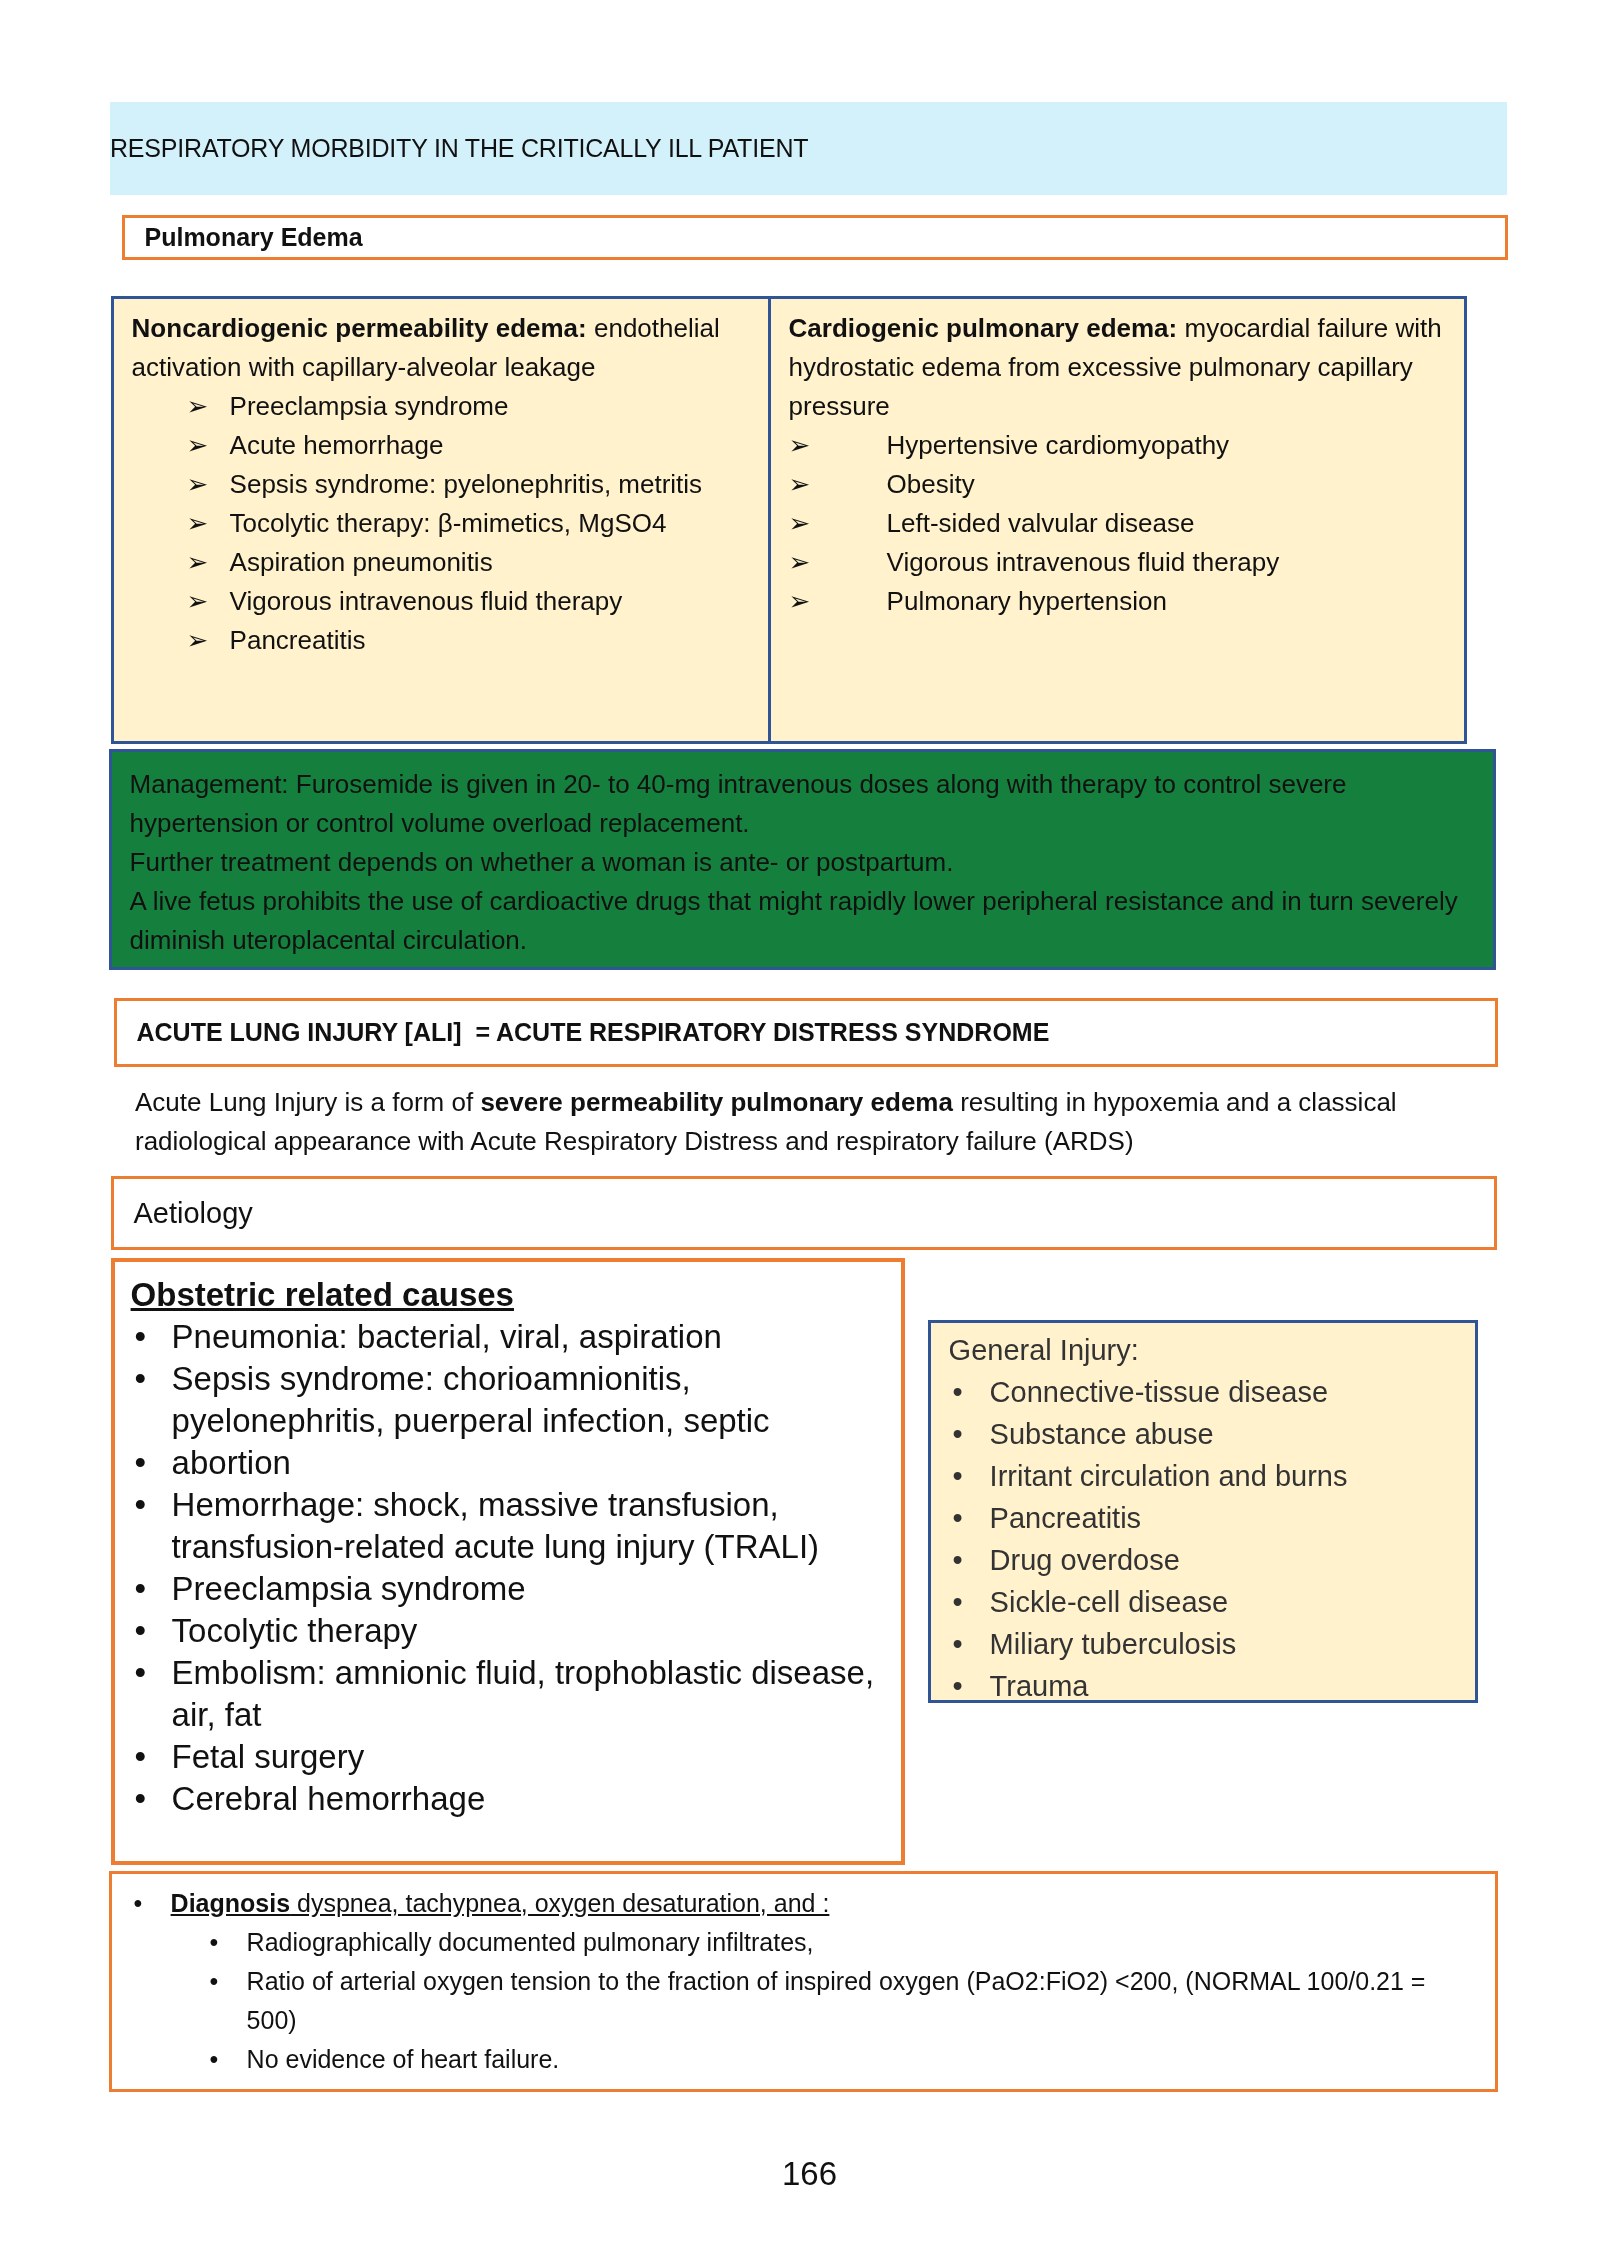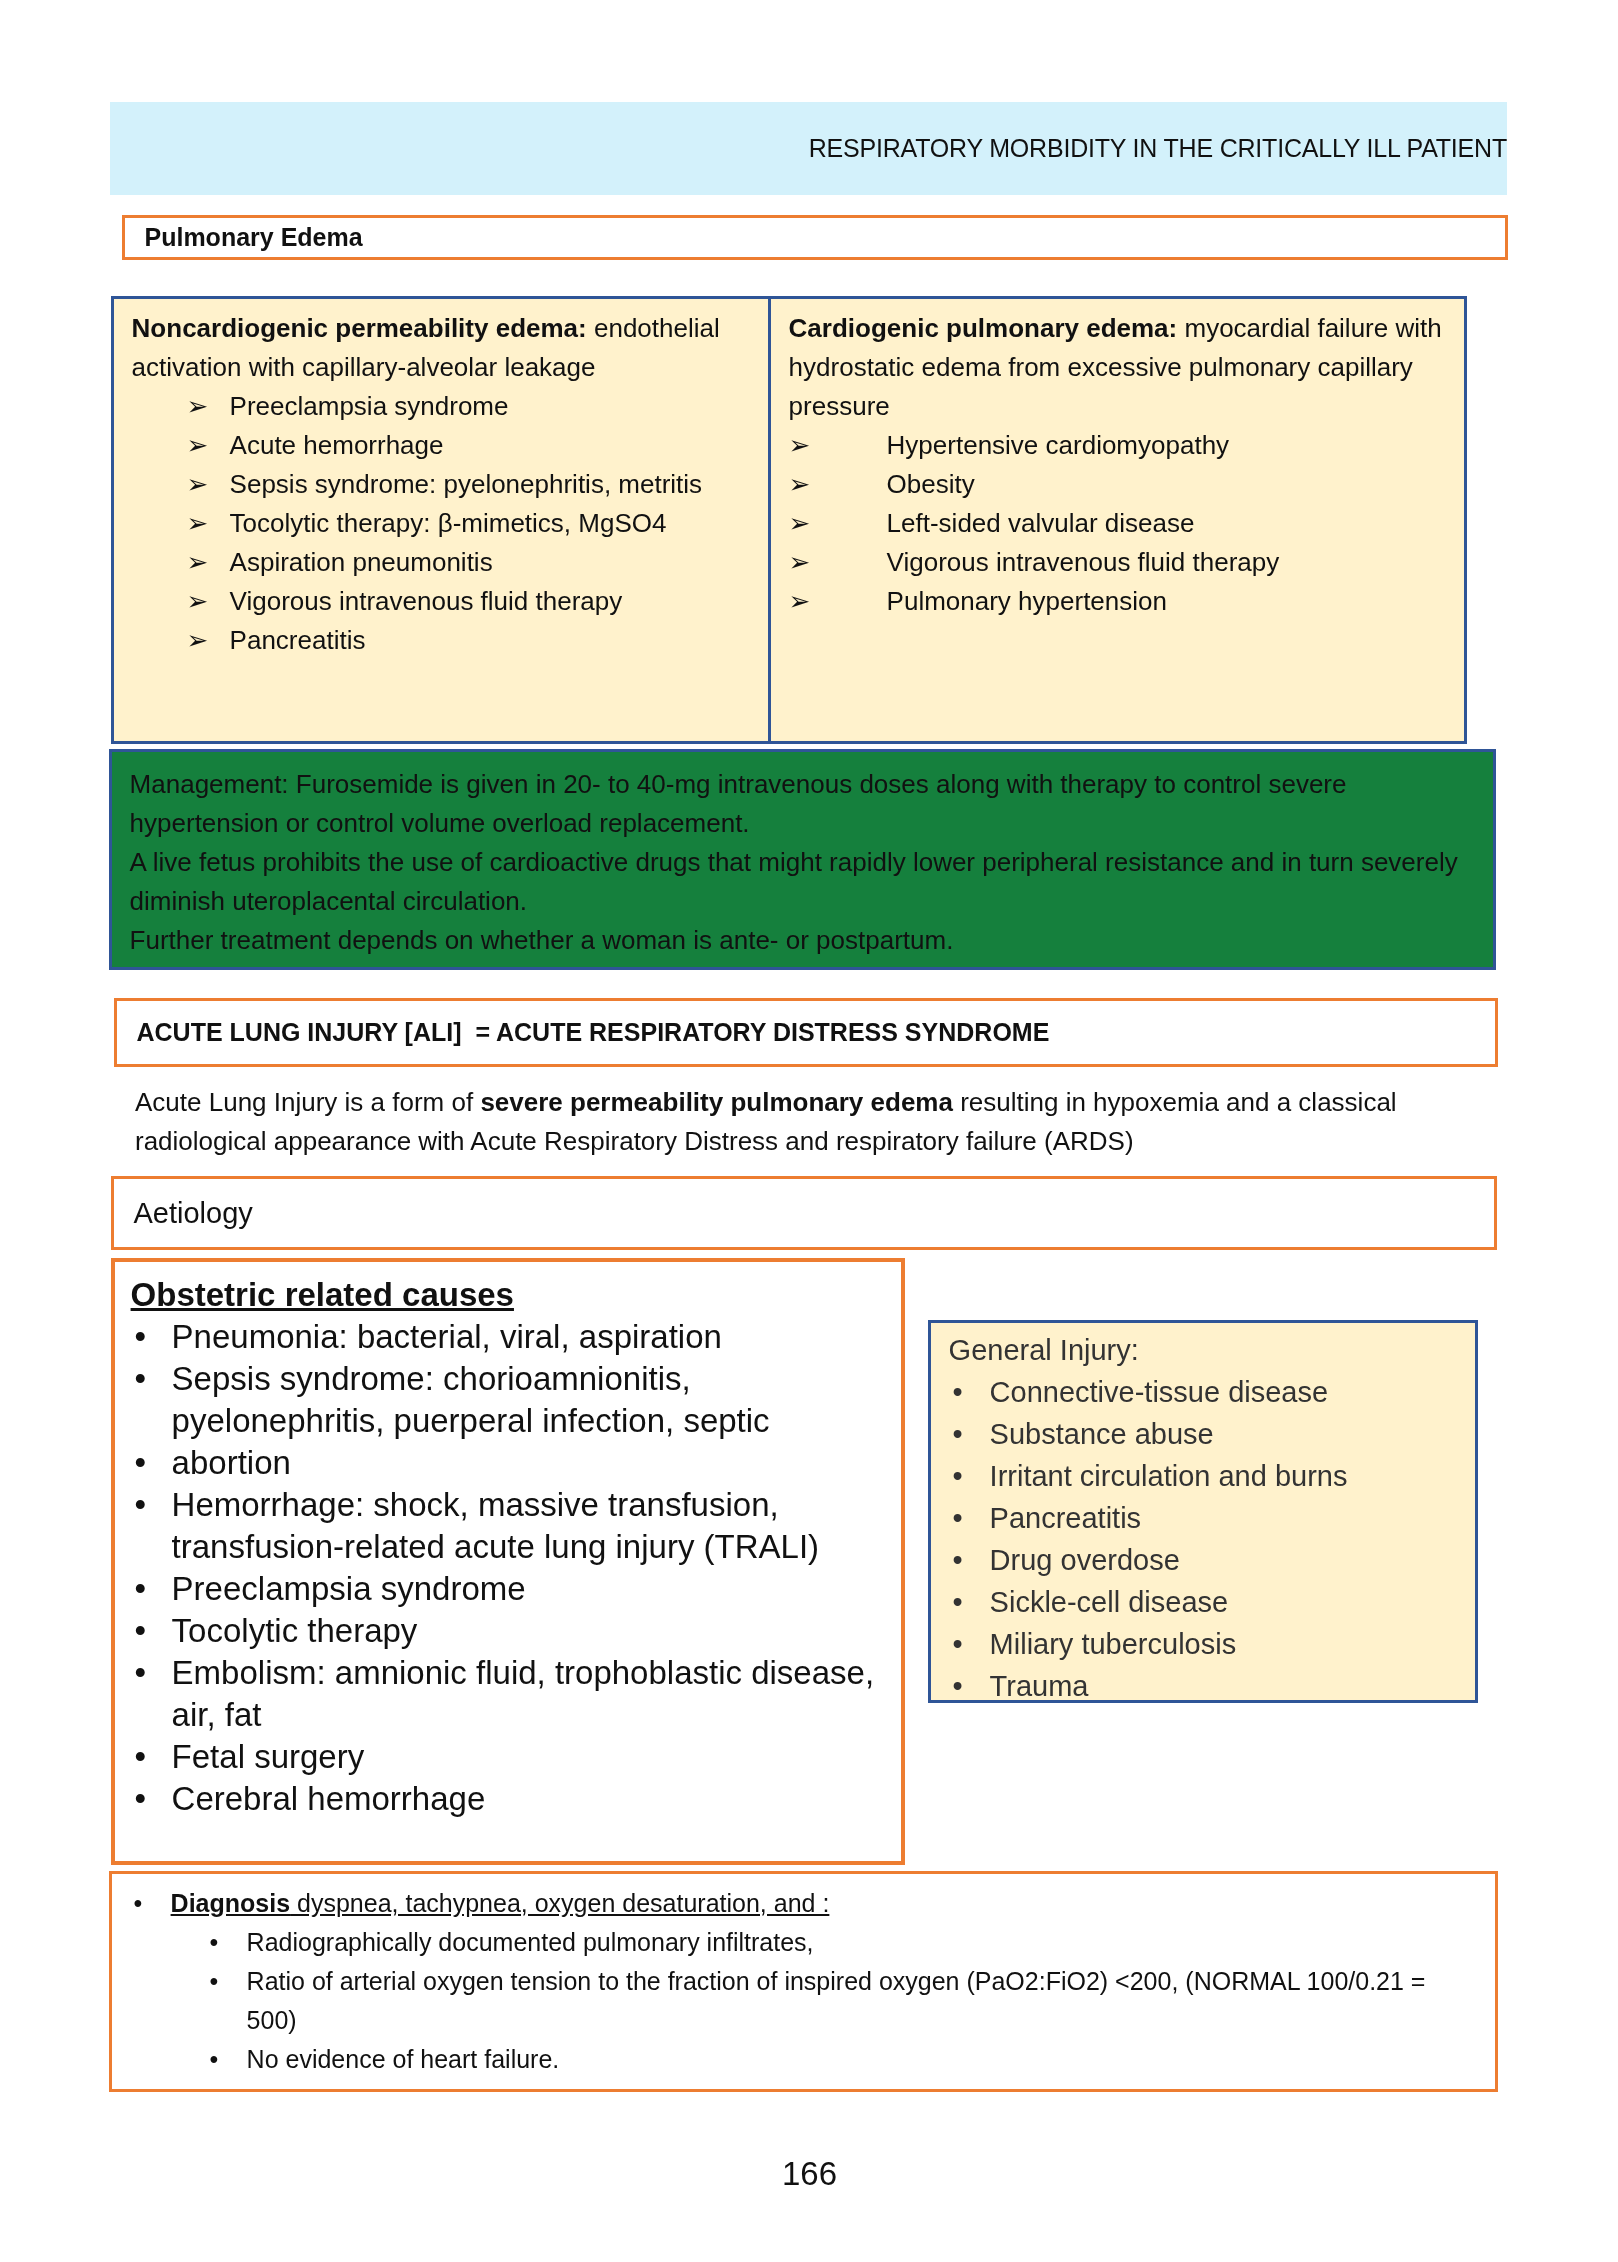--- a/index.html
+++ b/index.html
@@ -3,21 +3,21 @@
 <meta charset="utf-8">
 <style>
   html, body { margin: 0; padding: 0; }
   body {
     width: 1619px; height: 2263px; background: #ffffff; position: relative; overflow: hidden;
     font-family: "Liberation Sans", "DejaVu Sans", sans-serif; color: #111;
   }
   .abs { position: absolute; box-sizing: border-box; }
   .banner {
     left: 110px; top: 102px; width: 1397px; height: 93px; background: #d3f1fb;
-    display: flex; align-items: center; justify-content: flex-end;
+    display: flex; align-items: center; justify-content: flex-start;
     font-size: 25px; font-weight: normal; letter-spacing: -0.2px;
   }
   .obox { border: 3.9px solid #ed7d31; background: #fff; }
   .bbox { border: 3.9px solid #2f5597; }
   .yellow { background: #fff2cc; }
   .peach { background: #15803d; }
   .hdr { display: flex; align-items: center; padding-left: 19.5px; font-size: 26px; }
   .bold { font-weight: bold; }
   .txt { font-size: 26px; line-height: 39px; }
   ul { list-style: none; margin: 0; padding: 0; }
@@ -64,22 +64,22 @@
     <li><span class="ar">➢</span><span>Hypertensive cardiomyopathy</span></li>
     <li><span class="ar">➢</span><span>Obesity</span></li>
     <li><span class="ar">➢</span><span>Left-sided valvular disease</span></li>
     <li><span class="ar">➢</span><span>Vigorous intravenous fluid therapy</span></li>
     <li><span class="ar">➢</span><span>Pulmonary hypertension</span></li>
   </ul>
 </div>
 
 <div class="abs bbox peach txt" style="left:109px; top:749px; width:1387px; height:221px; padding:12.7px 17.6px;">
   <div>Management: Furosemide is given in 20- to 40-mg intravenous doses along with therapy to control severe hypertension or control volume overload replacement.</div>
+  <div>Further treatment depends on whether a woman is ante- or postpartum.</div>
   <div>A live fetus prohibits the use of cardioactive drugs that might rapidly lower peripheral resistance and in turn severely diminish uteroplacental circulation.</div>
-  <div>Further treatment depends on whether a woman is ante- or postpartum.</div>
 </div>
 
 <div class="abs obox hdr" style="left:114px; top:998px; width:1384px; height:69px;">
   <span class="bold" style="font-size:25px; white-space:pre;">ACUTE LUNG INJURY [ALI]  = ACUTE RESPIRATORY DISTRESS SYNDROME</span>
 </div>
 
 <div class="abs txt" style="left:135px; top:1083px; width:1356px;">
   <span>Acute Lung Injury is a form of </span><span class="bold">severe permeability pulmonary edema</span><span> resulting in hypoxemia and a classical radiological appearance with Acute Respiratory Distress and respiratory failure (ARDS)</span>
 </div>
 

